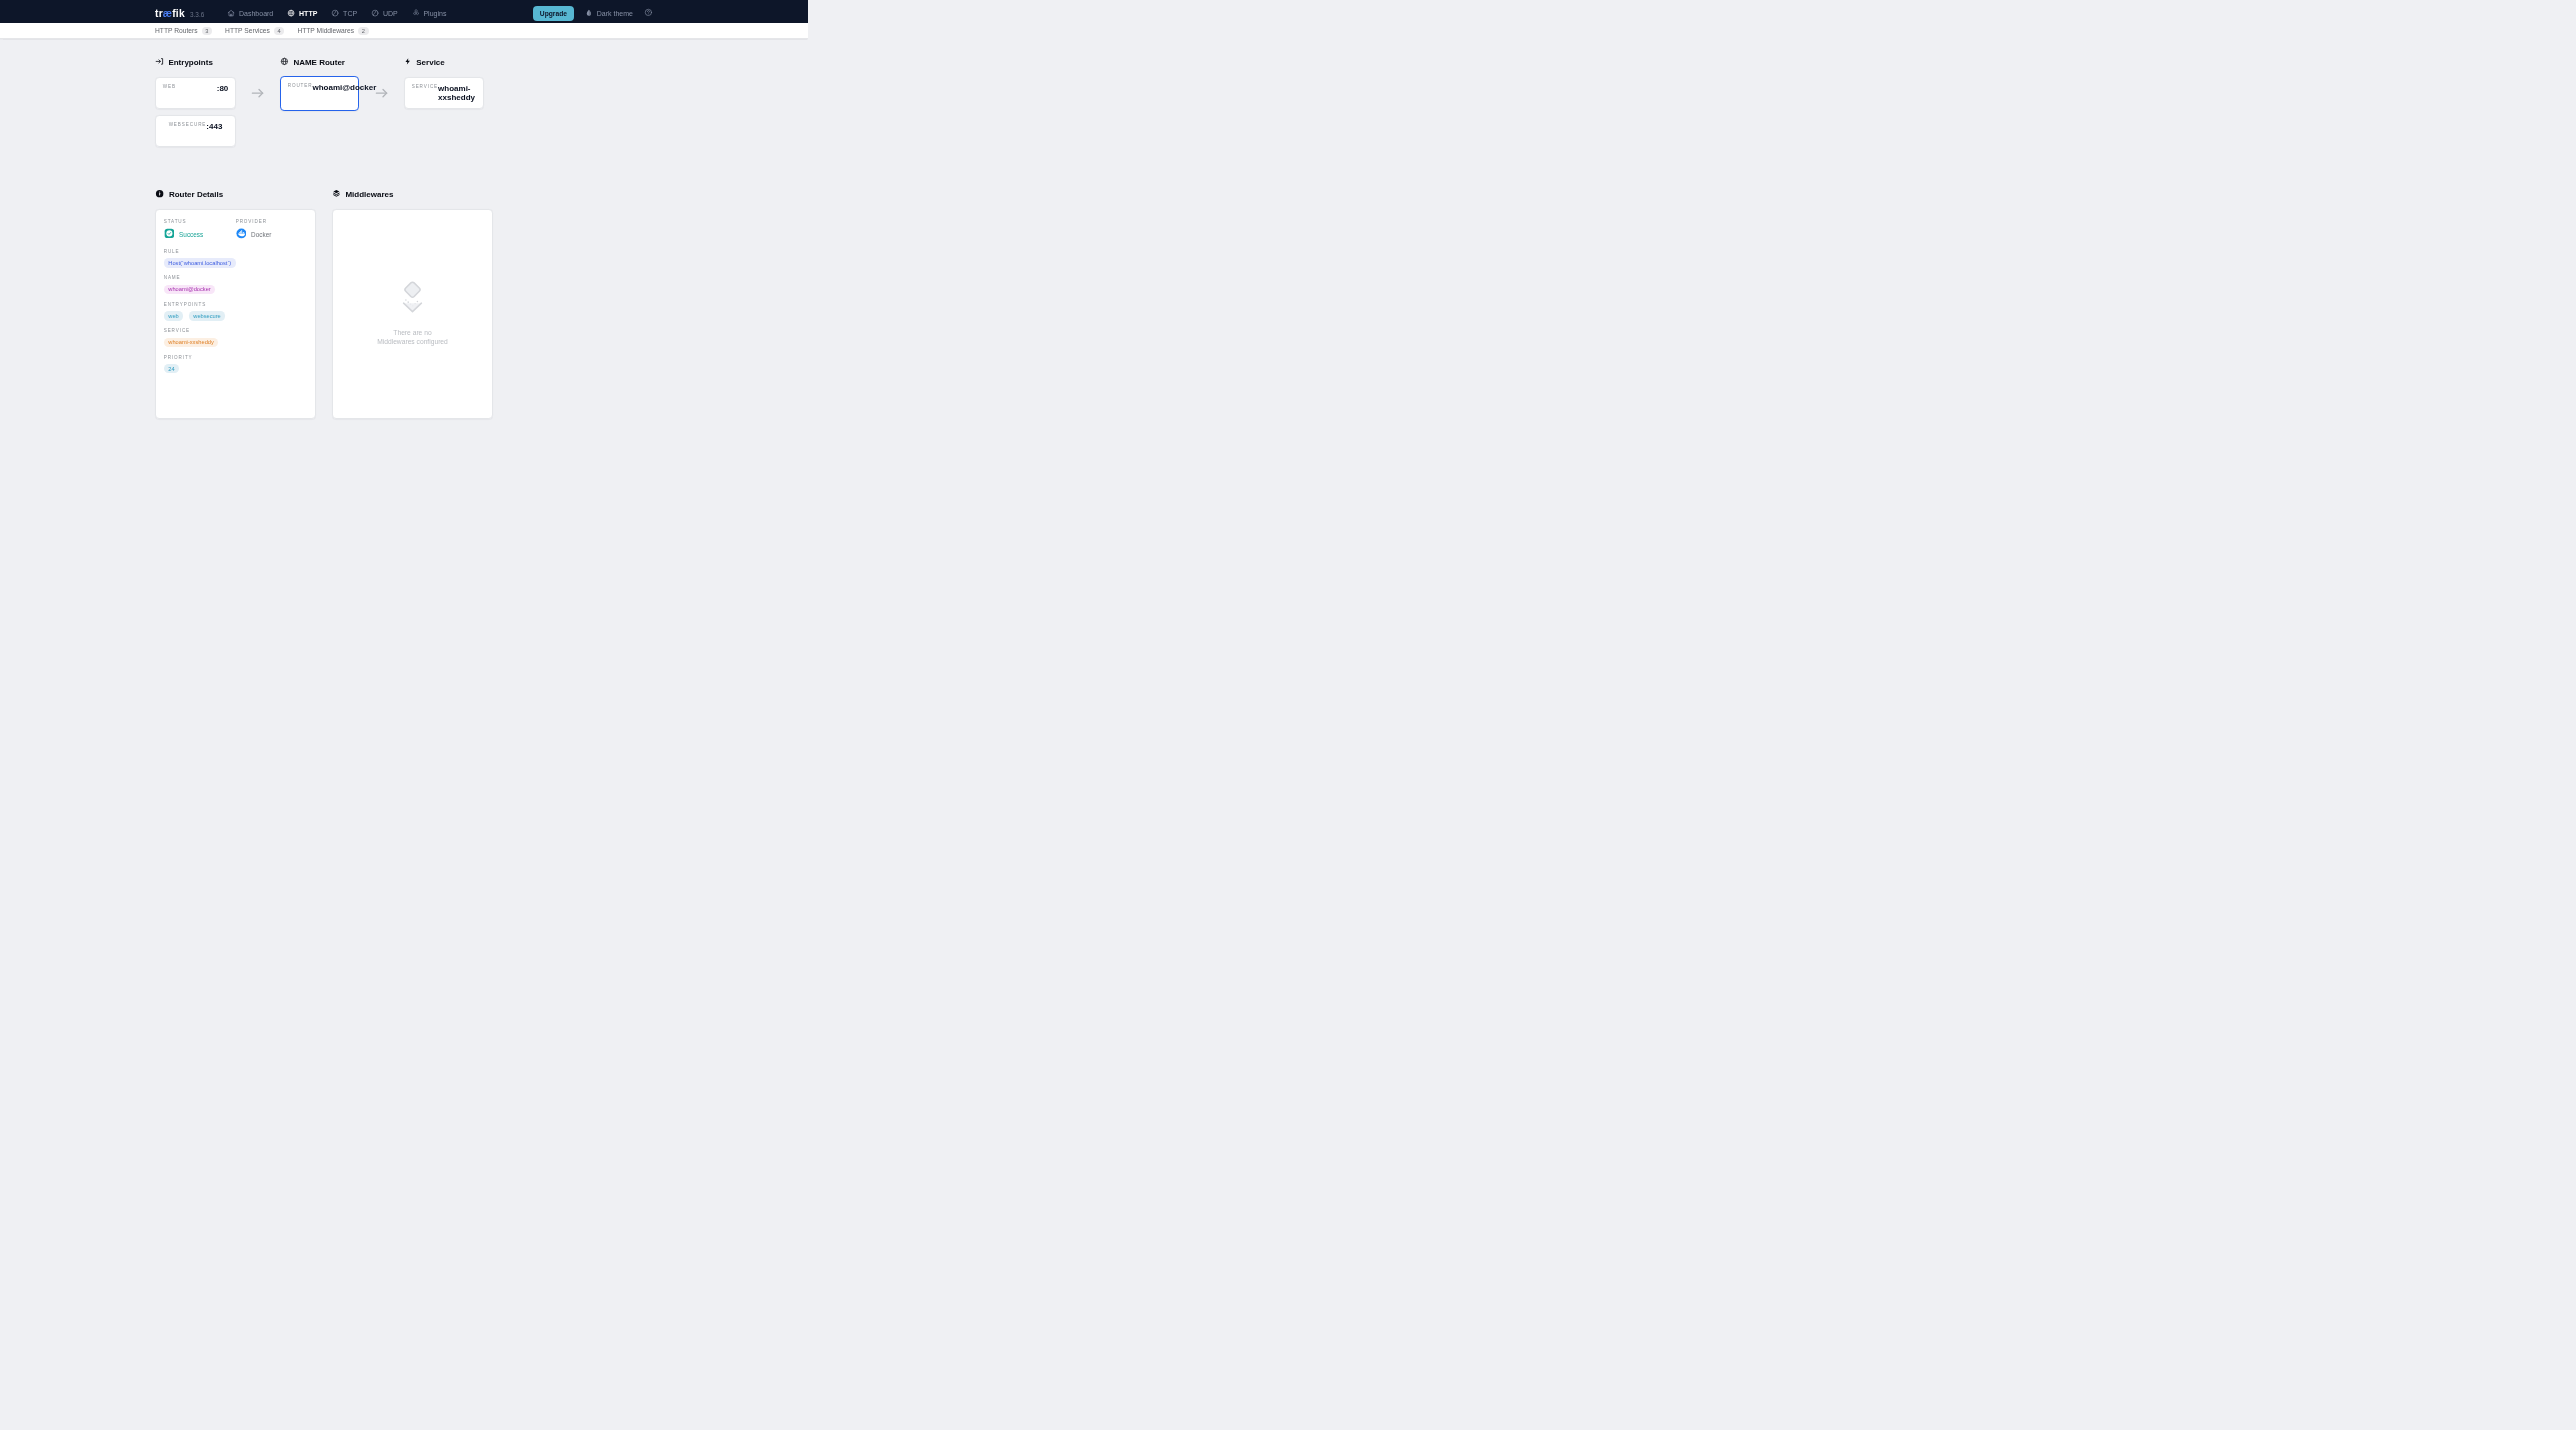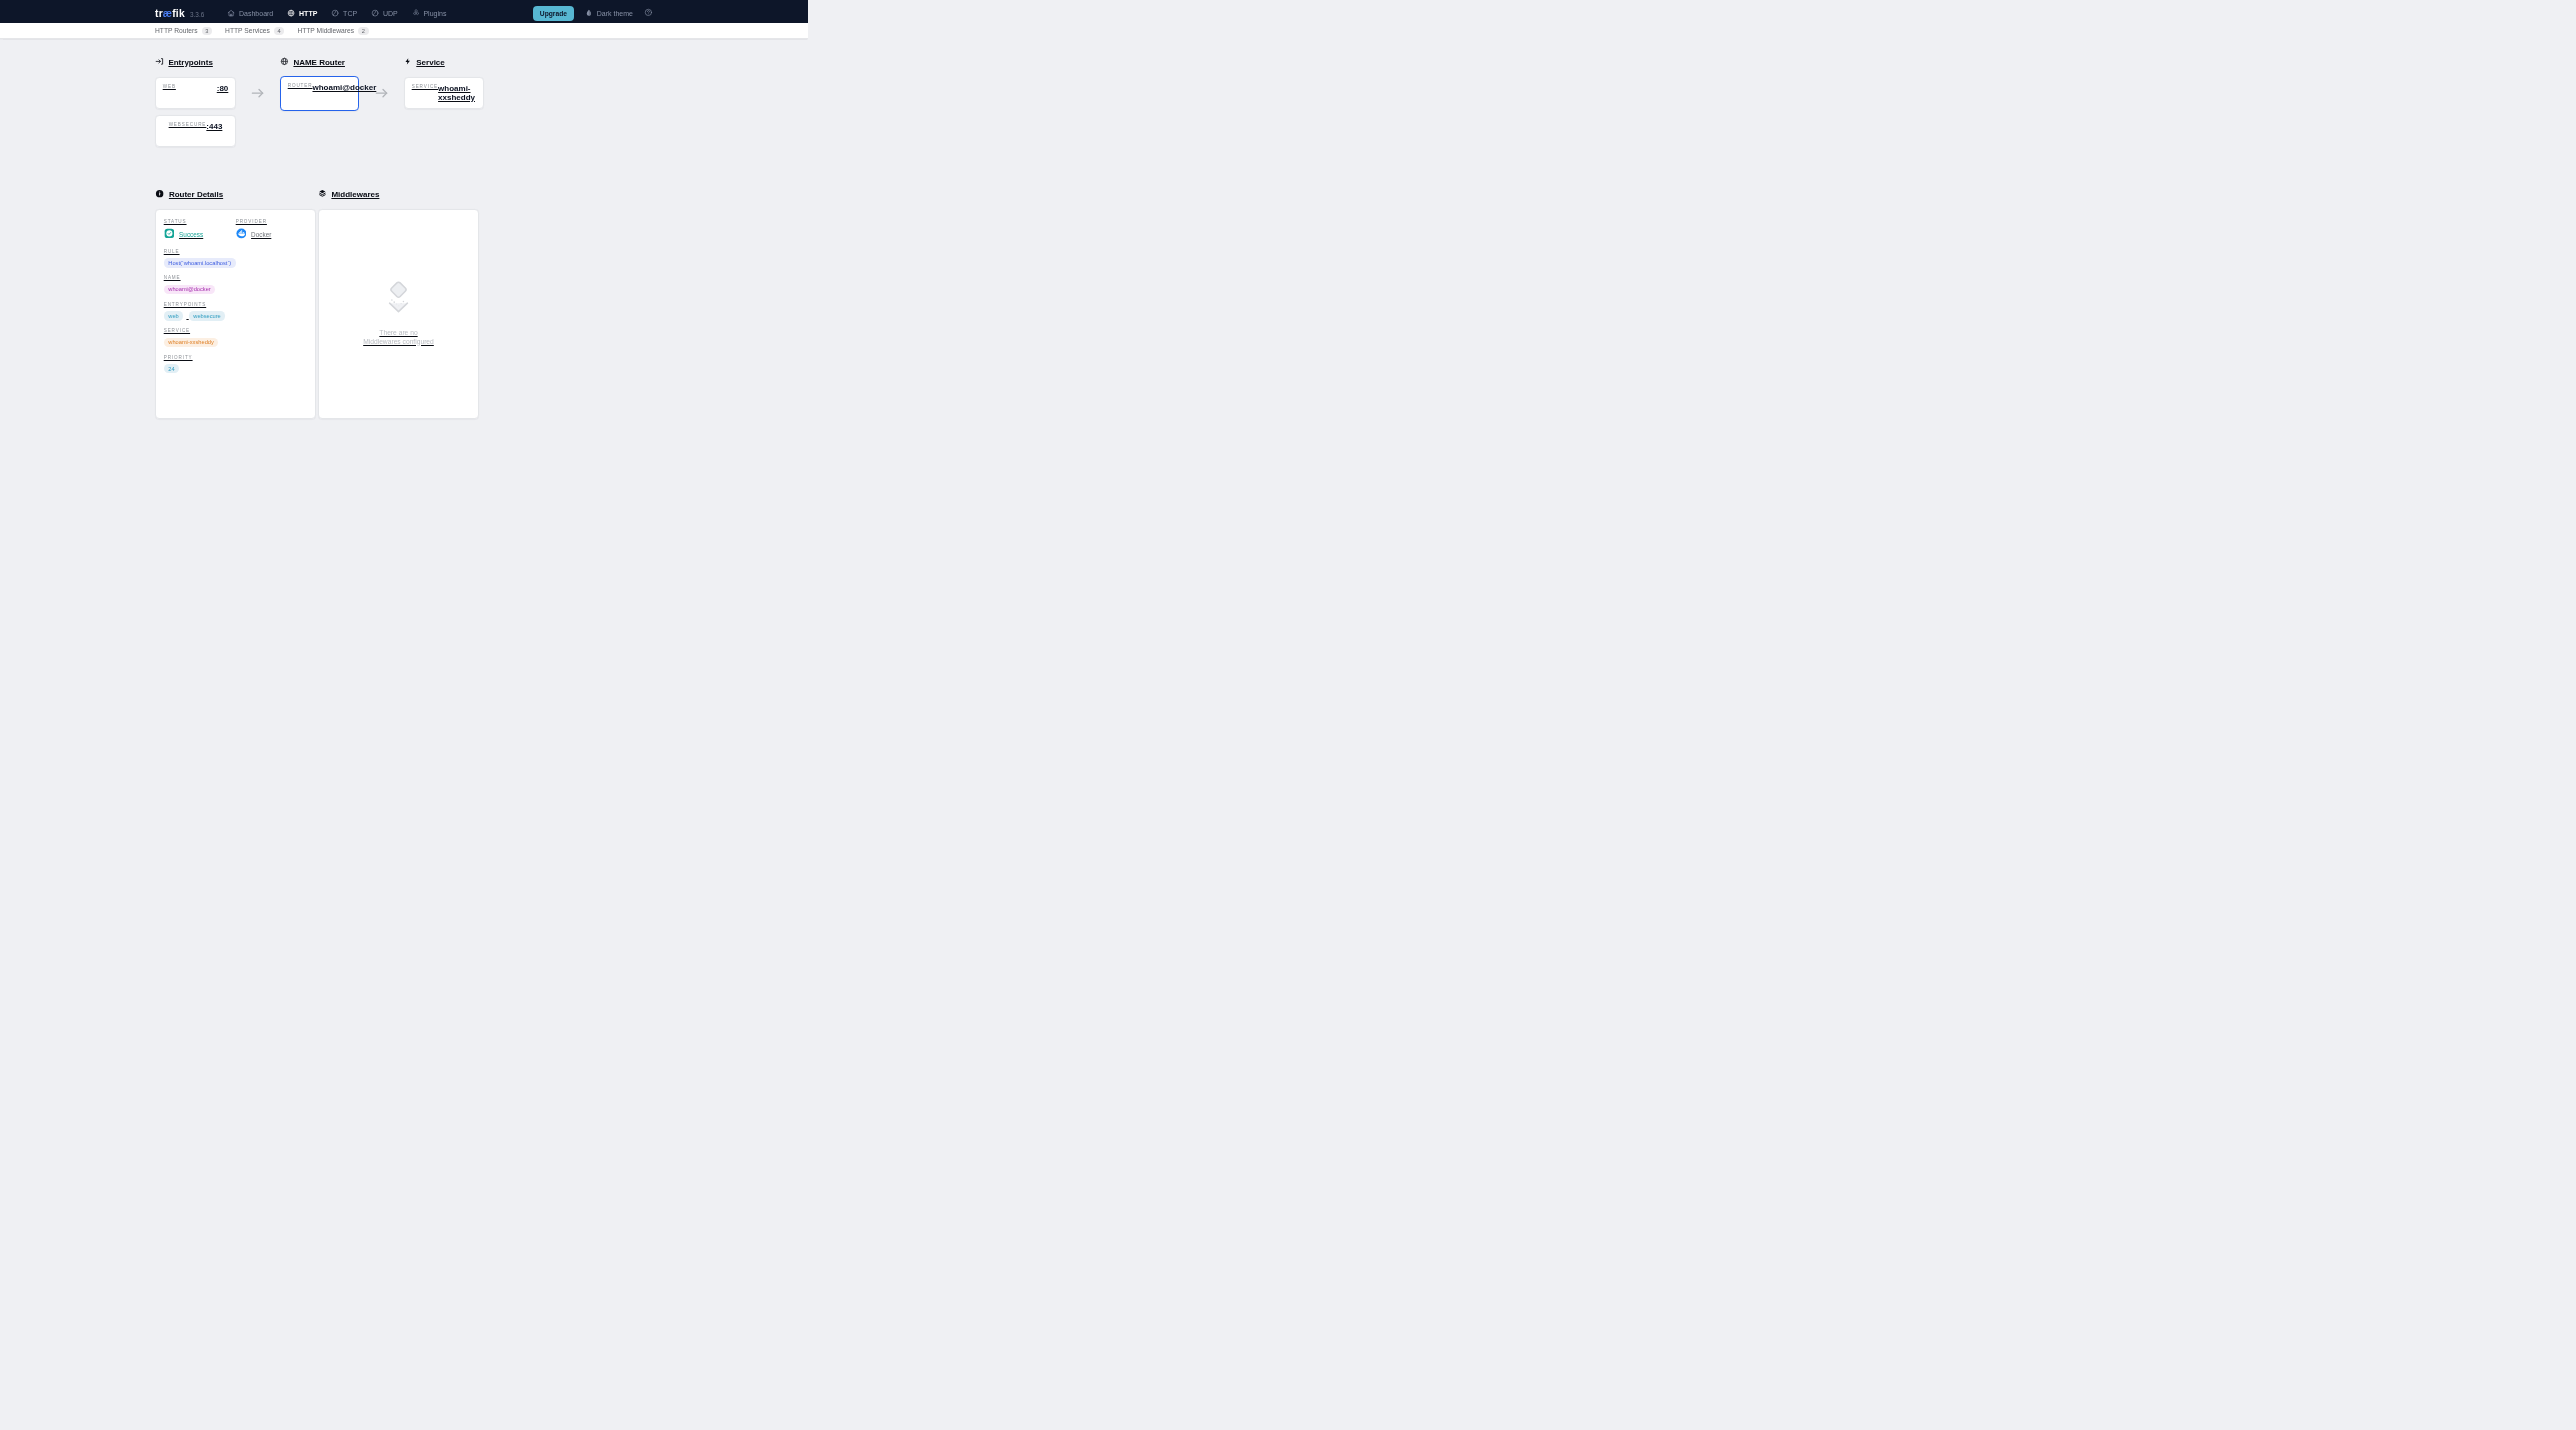--- a/index.html
+++ b/index.html
@@ -34,38 +34,38 @@
   
   .subnav { height:16px; background:#ffffff; border-bottom:0.5px solid #e5e6e9; box-shadow:0 0.5px 1px rgba(20,25,45,.05); }
   .subnav .container { height:16px; display:flex; align-items:center; gap:13px; }
   .tab { display:flex; align-items:center; gap:4.1px; font-size:6.7px; color:#63666c; cursor:pointer; }
   .tab-badge {
     background:#ebebed; color:#63666c; font-size:5.7px; font-weight:500;
     padding:0.5px 3.6px; border-radius:4.6px; line-height:6.7px;
   }
 
   
-  main { padding-top:18.5px;text-decoration:underline; }
+  main { padding-top:18.5px; }
   .sec-title { height:9.3px; display:flex; align-items:center; gap:4.6px; font-size:8px; font-weight:700; color:#070a12; margin-bottom:9.8px; }
   .sec-title svg { flex:0 0 auto; }
 
   .pipeline { display:grid; grid-template-columns:81px 44px 79px 45px 80px; align-items:start; }
   .pcard {
     background:#ffffff; border:0.5px solid #e4e6e9; border-radius:4.1px;
     height:32px; padding:6.2px 6.7px; display:flex; justify-content:space-between;
     box-shadow:0 0.5px 1px rgba(15,20,40,.04);
   }
   .pcard + .pcard { margin-top:6.2px;justify-content:center; }
   .pcard.selected { border:1px solid #2563eb; height:35px; margin-top:-1px; }
   .pcard-label { font-size:4.6px; letter-spacing:0.9px; color:#8d9197; font-weight:500; }
   .pcard-value { font-size:8px; font-weight:700; color:#0a1020; }
   .arrow-cell { position:relative; height:100%; }
   .arrow-cell svg { position:absolute; top:30px; left:50%; transform:translateX(-50%); }
 
-  .details-row { display:grid; grid-template-columns:161px 161px 161px; gap:2px; margin-top:43px; }
+  .details-row { display:grid; grid-template-columns:161px 161px 161px; gap:16px; margin-top:43px; }
   .dcard {
     background:#ffffff; border:0.5px solid #e4e6e9; border-radius:4.1px;
     height:210px; box-shadow:0 0.5px 1px rgba(15,20,40,.04);
   }
   .dcard.details { padding:8.8px 7.7px; }
   .dcard.empty { display:flex; flex-direction:column; align-items:center; justify-content:center; }
 
   .field { margin-bottom:7.7px; }
   .field-label { font-size:4.6px; letter-spacing:0.9px; color:#8d9197; font-weight:500; margin-bottom:4.1px; }
   .two-col { display:grid; grid-template-columns:72px 1fr; margin-bottom:8.2px; }

